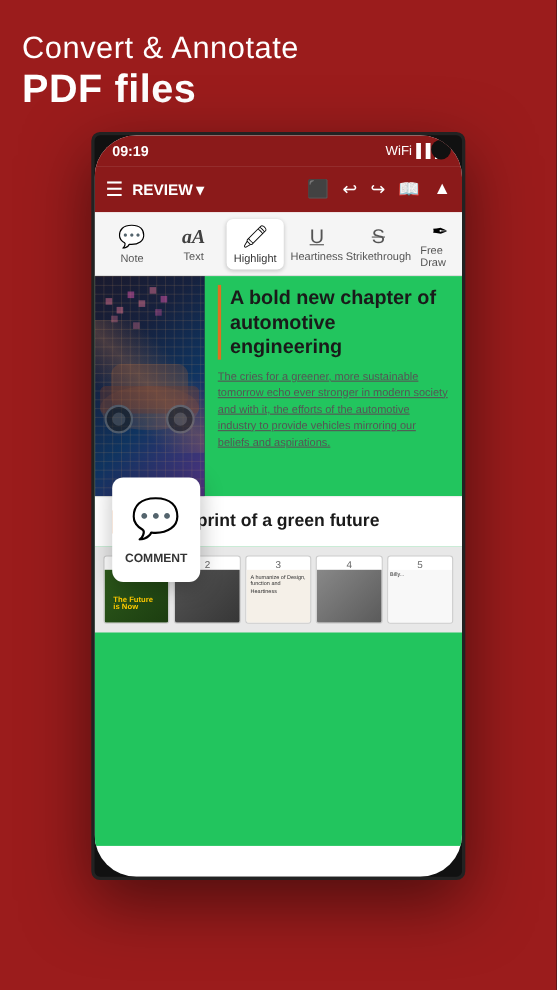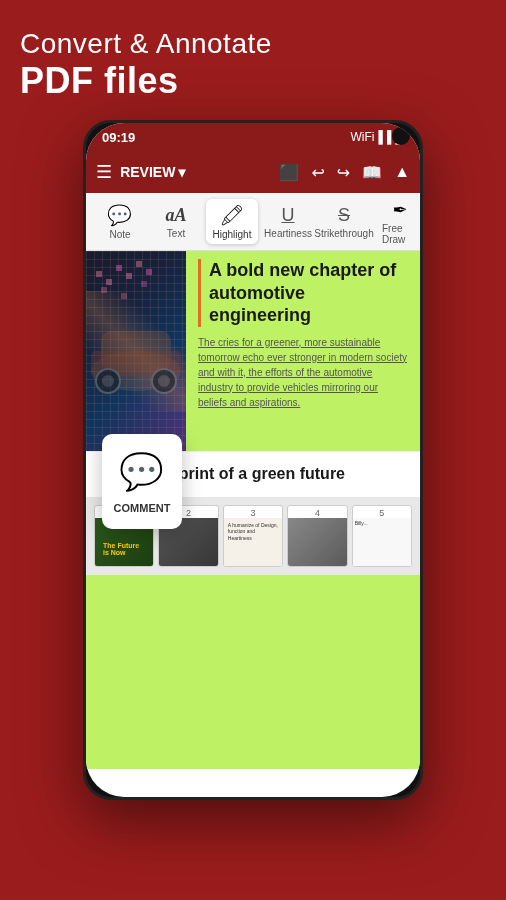--- a/index.html
+++ b/index.html
@@ -33,21 +33,21 @@
       position: relative;
       width: 340px;
       margin: 0 auto;
     }
 
     
     .phone-shell {
       width: 340px;
       height: 680px;
       background: #111;
-      border-radius: 28px;
+      border-radius: 8px;
       position: relative;
       box-shadow: 0 20px 60px rgba(0,0,0,0.5);
       overflow: hidden;
       border: 3px solid #222;
     }
 
     
     .phone-screen {
       width: 100%;
       height: 100%;
@@ -401,21 +401,21 @@
           <div class="ann-item">
             <span class="ann-icon" style="font-size:18px; text-decoration:line-through; color:#555;">S</span>
             <span class="ann-label">Strikethrough</span>
           </div>
           <div class="ann-item">
             <span class="ann-icon" style="font-size:18px;">✒</span>
             <span class="ann-label">Free Draw</span>
           </div>
         </div>
 
-        <div style="flex:1; overflow:hidden; position:relative; background:#bef264;">
+        <div style="flex:1; overflow:hidden; position:relative; background:#22c55e;">
           <div class="pdf-columns">
             <div class="pdf-image-col">
               <div class="car-image">
                 <div class="car-grid"></div>
 
                 <svg width="100" height="200" style="position:absolute;top:0;left:0;opacity:0.6">
                   <ellipse cx="50" cy="120" rx="45" ry="20" fill="#c87040" opacity="0.3"></ellipse>
                   <rect x="15" y="80" width="70" height="40" rx="10" fill="#b06030" opacity="0.4"></rect>
                   <rect x="5" y="100" width="90" height="25" rx="5" fill="#904020" opacity="0.5"></rect>
                   <circle cx="22" cy="130" r="12" fill="#222" stroke="#777" stroke-width="2"></circle>

